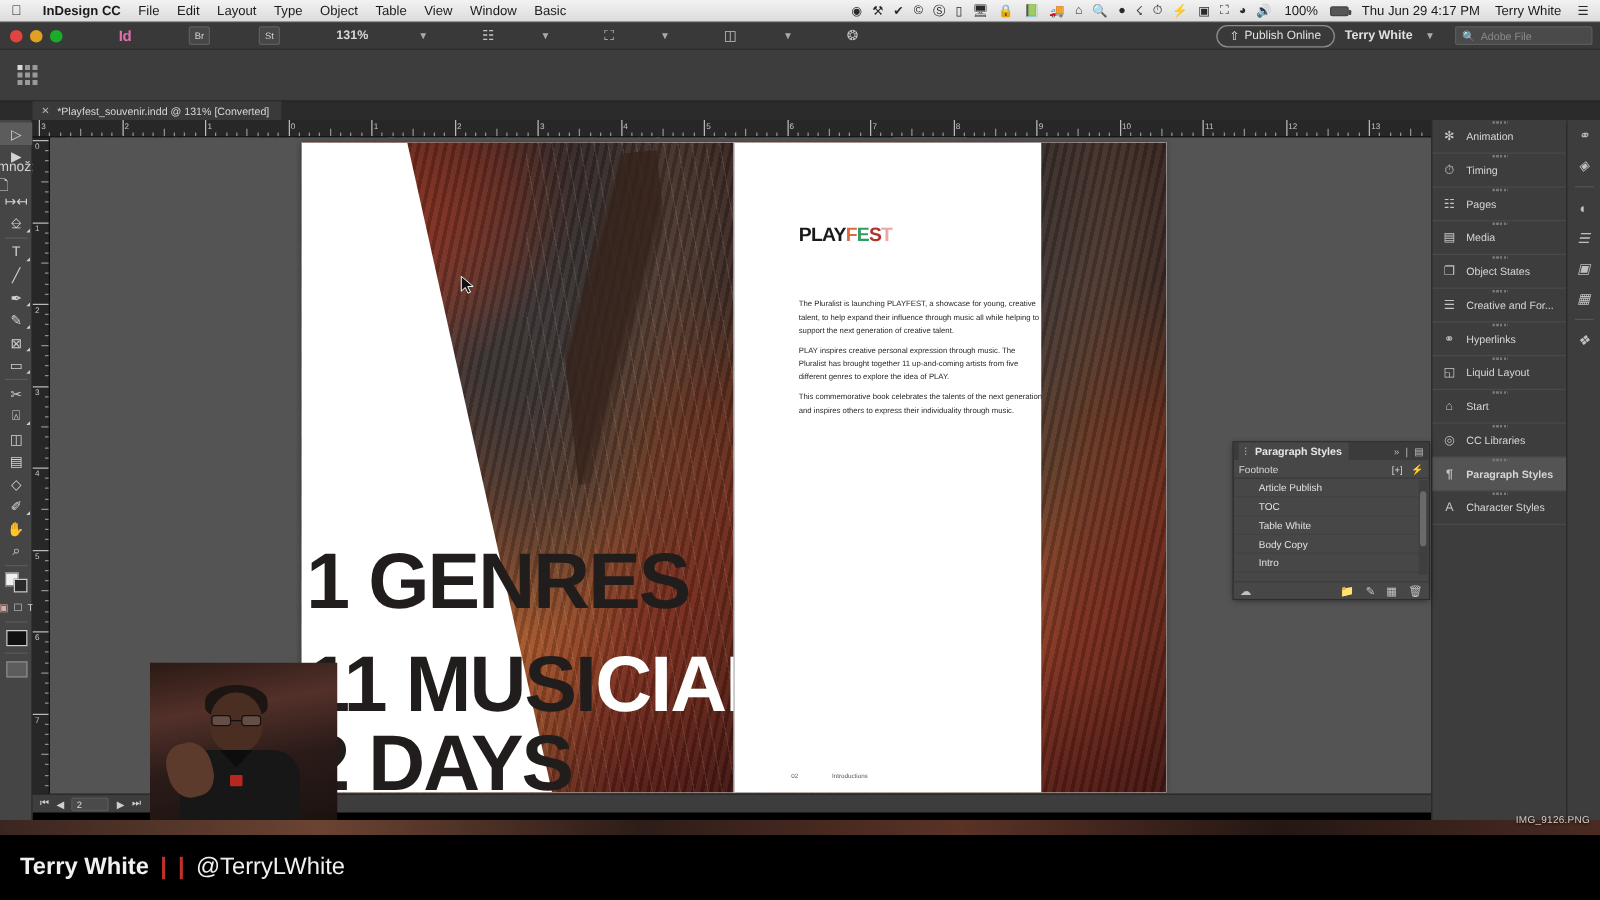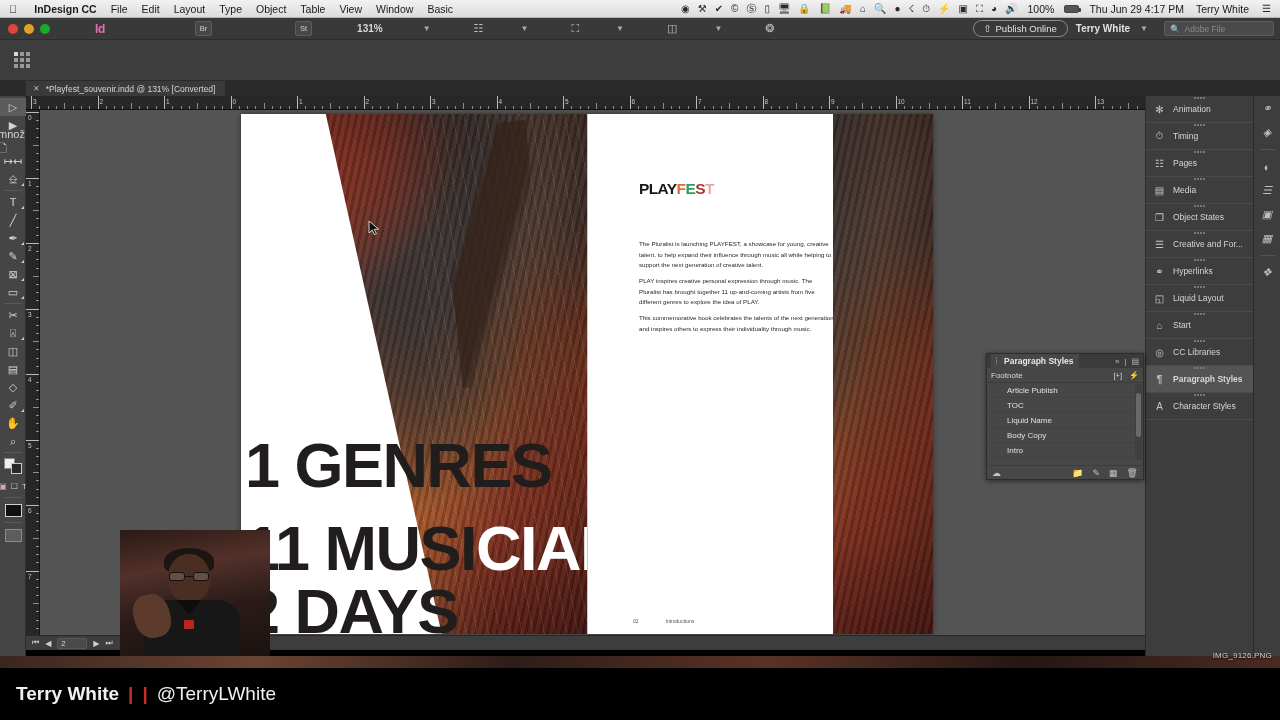--- a/index.html
+++ b/index.html
@@ -29,21 +29,21 @@
   .appbar{
     position:absolute; left:0; top:18px; width:1280px; height:22px;
     background:#393939; display:flex; align-items:center;
     font-size:10px; color:#c8c8c8; border-bottom:1px solid #2c2c2c;gap:32px;
   }
   .traffic{ display:flex; gap:6px; padding:0 9px 0 8px; }
   .traffic i{ width:10px; height:10px; border-radius:50%; display:block; }
   .traffic i.r{background:#e0443e;} .traffic i.y{background:#dea123;} .traffic i.g{background:#1aab29;}
   .idlogo{ color:#e36eae; font-weight:bold; font-size:12px; padding:0 14px 0 4px; letter-spacing:-.3px;}
   .sqbtn{ width:17px;height:15px;border:1px solid #5d5d5d;border-radius:2px;background:#474747;
-          display:flex;align-items:center;justify-content:center;font-size:7.5px;color:#d2d2d2;margin-right:7px;margin-left:44px;}
+          display:flex;align-items:center;justify-content:center;font-size:7.5px;color:#d2d2d2;margin-right:7px;}
   .zoomval{ font-size:10px; color:#d8d8d8; font-weight:bold; padding:0 6px 0 6px;}
   .cv{ color:#aaa; font-size:8px; padding:0 8px 0 2px;}
   .abicon{ color:#c2c2c2; font-size:11px; padding:0 3px; }
   .appbar .right{ margin-left:auto; display:flex; align-items:center; padding-right:6px; gap:8px;}
   .pubbtn{ border:1px solid #8c8c8c; border-radius:10px; padding:2px 10px; font-size:9.5px; color:#e2e2e2;
            display:flex; align-items:center; gap:4px; }
   .uname{ font-size:10px; color:#e2e2e2; font-weight:bold;}
   .stocksearch{ width:110px;height:15px;background:#4a4a4a;border:1px solid #5c5c5c;border-radius:2px;
                 font-size:8.5px;color:#8b8b8b;display:flex;align-items:center;padding-left:5px;gap:4px;}
 
@@ -848,21 +848,21 @@
       </span>
     </div>
     <div class="list" id="pslist">
       <div class="psrow">
           <span>Article Publish</span>
         </div>
         <div class="psrow">
           <span>TOC</span>
         </div>
         <div class="psrow">
-          <span>Liquid Name</span>
+          <span>Table White</span>
         </div>
         <div class="psrow">
           <span>Body Copy</span>
         </div>
         <div class="psrow">
           <span>Intro</span>
         </div>
     <div class="psbar">
           <b></b>
         </div>

